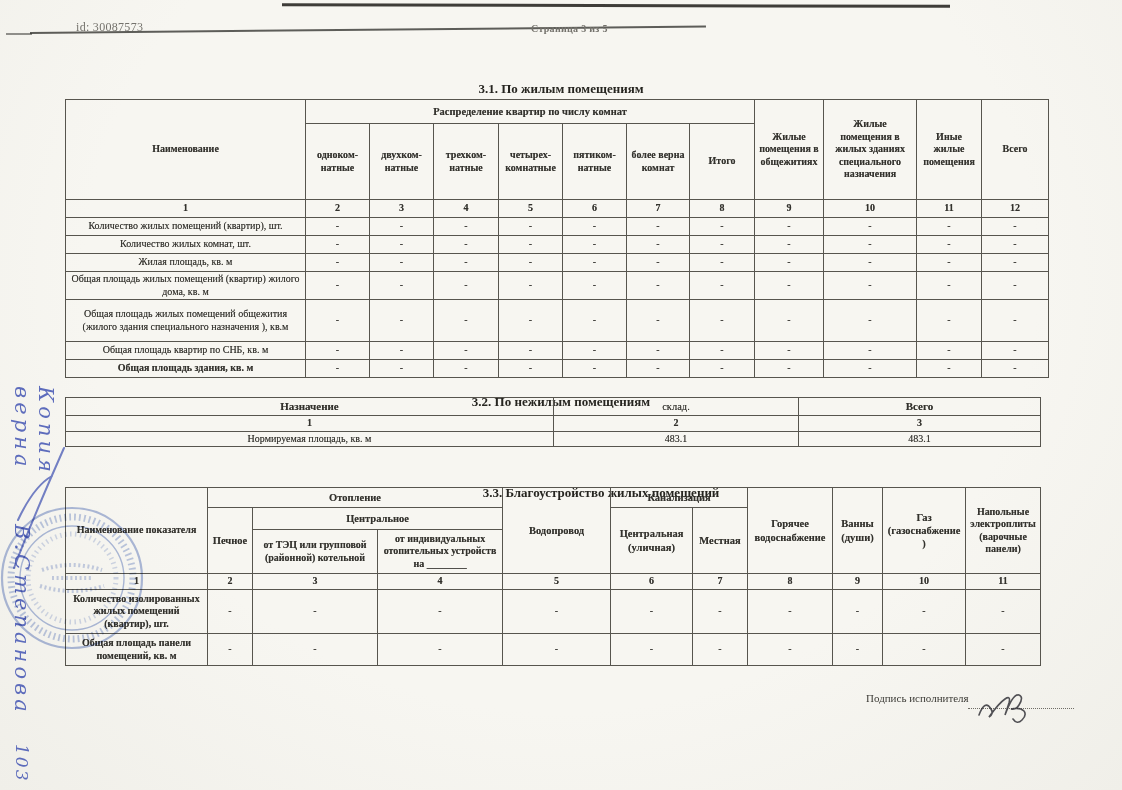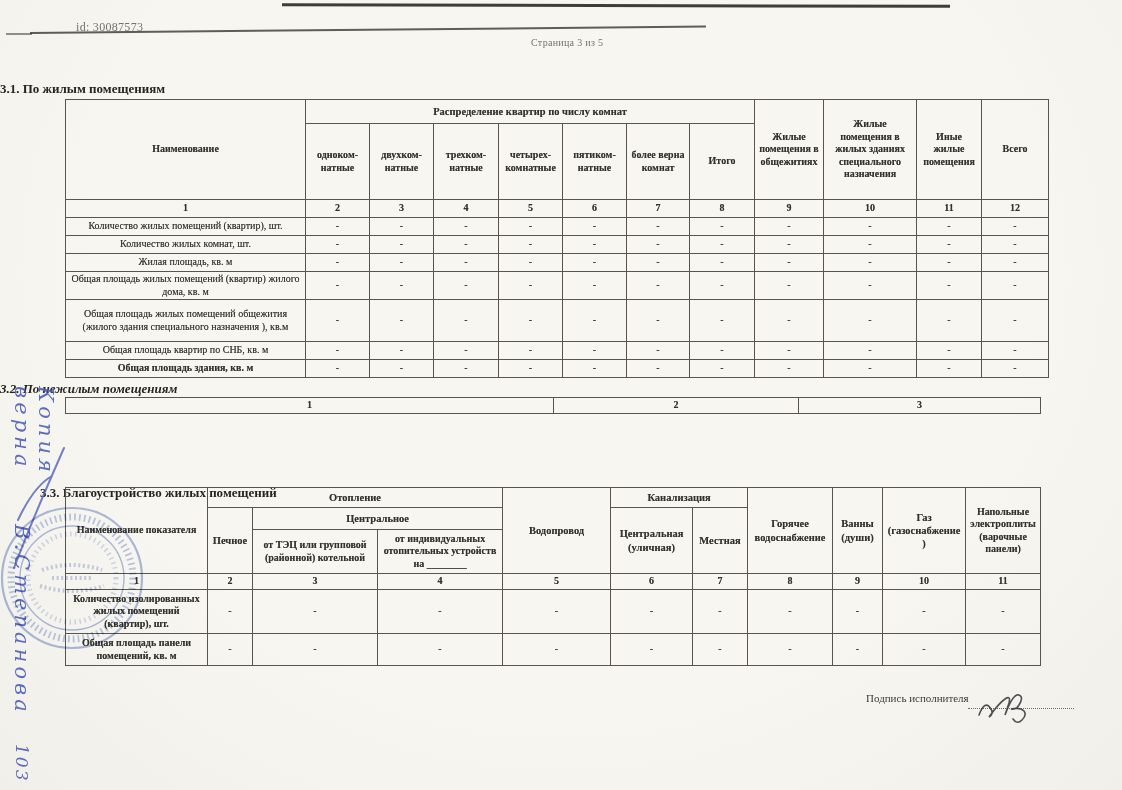--- a/index.html
+++ b/index.html
@@ -12,21 +12,21 @@
     position: relative;
     width: 1122px; height: 790px;
     background:
       radial-gradient(ellipse at 50% 35%, #f7f6f1 60%, #f0efe9 100%);
     color: #2e2d29;
     overflow: hidden;
   }
   .artifact { position:absolute; background:#2a2925; }
   .meta-text { position:absolute; color:#74726c; font-size:10px; letter-spacing:.3px; }
   .title1 { position:absolute; width:100%; text-align:center; font-weight:bold; font-size:15px; color:#262520; }
-  .title2 { position:absolute; width:100%; font-weight:bold; font-size:13px; color:#262520; }
+  .title2 { position:absolute; width:100%; text-align:center; font-weight:bold; font-size:13px; color:#262520; }
 
   table.doc-table {
     position:absolute;
     border-collapse: collapse;
     table-layout: fixed;
     border: 1.5px solid #45433d;
     background: transparent;
   }
   .doc-table td {
     border: 1px solid #57554e;
@@ -64,21 +64,21 @@
 </head>
 <body>
 
 <div class="page">
 
   <div class="artifact" style="left:282px; top:4px; width:668px; height:3px; transform:rotate(.15deg); opacity:.9;"></div>
   <div class="artifact" style="left:30px; top:32px; width:676px; height:1.5px; transform:rotate(-.55deg); transform-origin:left; opacity:.75;"></div>
   <div class="artifact" style="left:6px; top:33px; width:26px; height:2px; opacity:.5;"></div>
 
   <div class="meta-text" style="left:76px; top:20px; font-size:12px;">id: 30087573</div>
-  <div class="meta-text" style="left:531px; top:37px;">Страница 3 из 5</div>
+  <div class="meta-text" style="left:531px; top:23px;font-weight:bold;">Страница 3 из 5</div>
 
   <div class="title2" style="top:81px;">3.1. По жилым помещениям</div>
 
   <table class="doc-table" style="left:65px; top:99px; width:983px;">
     <colgroup>
       <col style="width:240px">
         <col style="width:64px">
         <col style="width:64px">
         <col style="width:65px">
       <col style="width:64px">
@@ -216,33 +216,43 @@
       <td class="dash">-</td>
       <td class="dash">-</td>
       <td class="dash">-</td>
       <td class="dash">-</td>
       <td class="dash">-</td>
       <td class="dash">-</td>
     </tr>
   </tbody>
     </table>
 
-  <div class="title2" style="top:381px;font-style:italic;">3.2. По нежилым помещениям</div>
+  <div class="title2" style="top:394px;">3.2. По нежилым помещениям</div>
 
   <table class="doc-table" style="left:65px; top:397px; width:975px;">
     <colgroup>
         <col style="width:488px">
         <col style="width:245px">
         <col style="width:242px">
       </colgroup>
     <tbody>
+        <tr style="height:18px">
+      <td class="b" style="font-size:11px">Назначение</td>
+      <td class="faint" style="font-size:10.5px">склад.</td>
+      <td class="b" style="font-size:11px">Всего</td>
+    </tr>
     <tr style="height:15px">
       <td class="b">1</td>
       <td class="b">2</td>
       <td class="b faint">3</td>
+    </tr>
+    <tr style="height:15px">
+      <td class="lbl">Нормируемая площадь, кв. м</td>
+      <td class="faint">483.1</td>
+      <td class="faint">483.1</td>
     </tr>
   </tbody>
     </table>
 
   <div class="title2" style="top:485px;margin-left:40px;">3.3. Благоустройство жилых помещений</div>
 
   <table class="doc-table" style="left:65px; top:487px; width:975px;">
     <colgroup>
       <col style="width:142px">
         <col style="width:45px">

